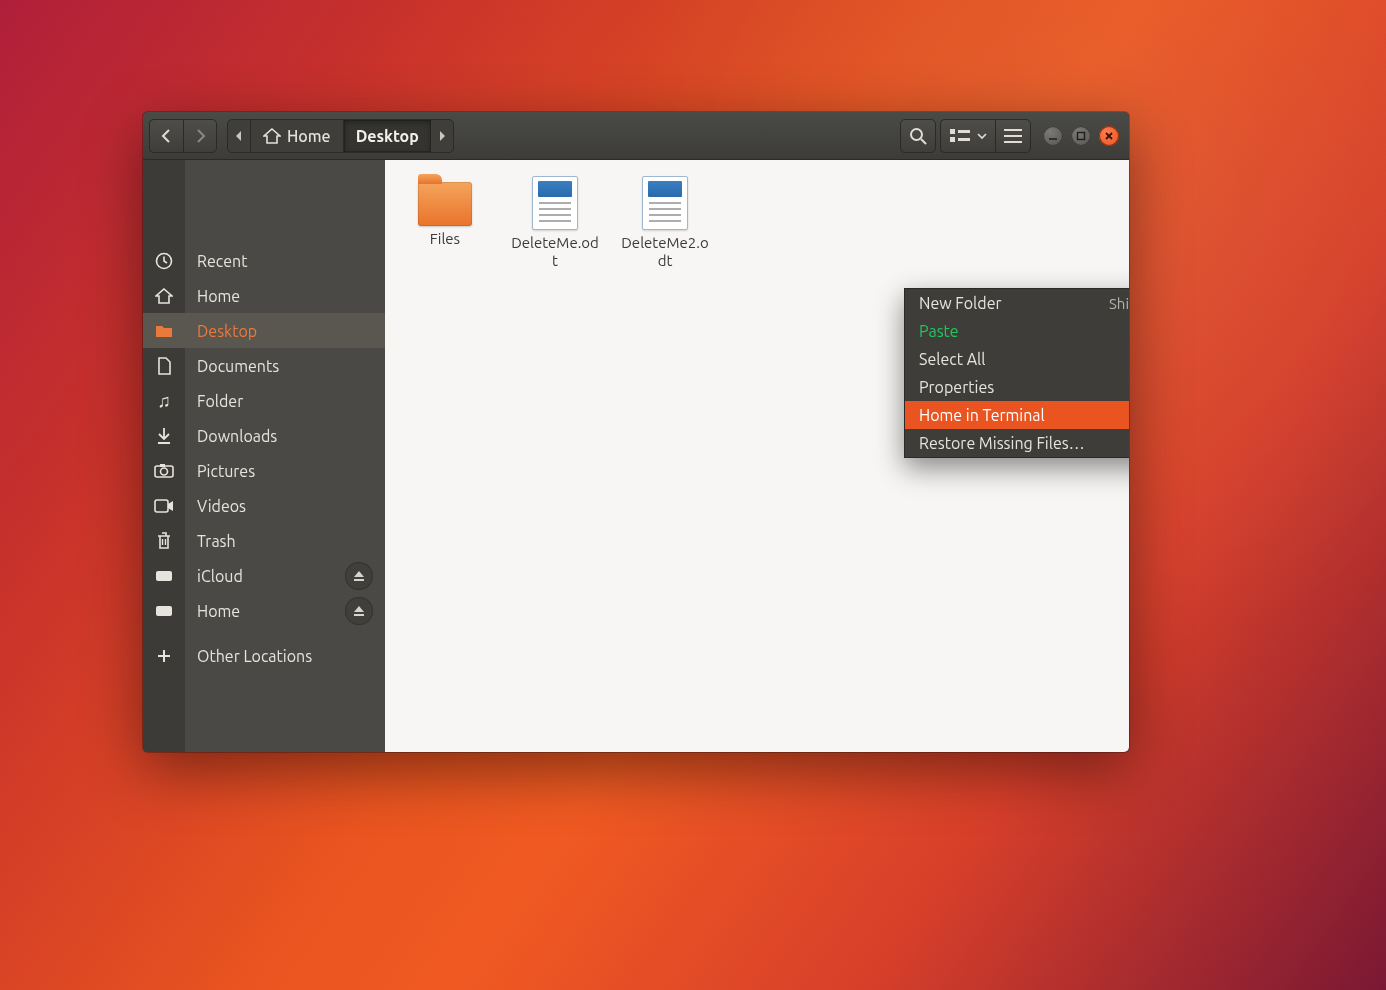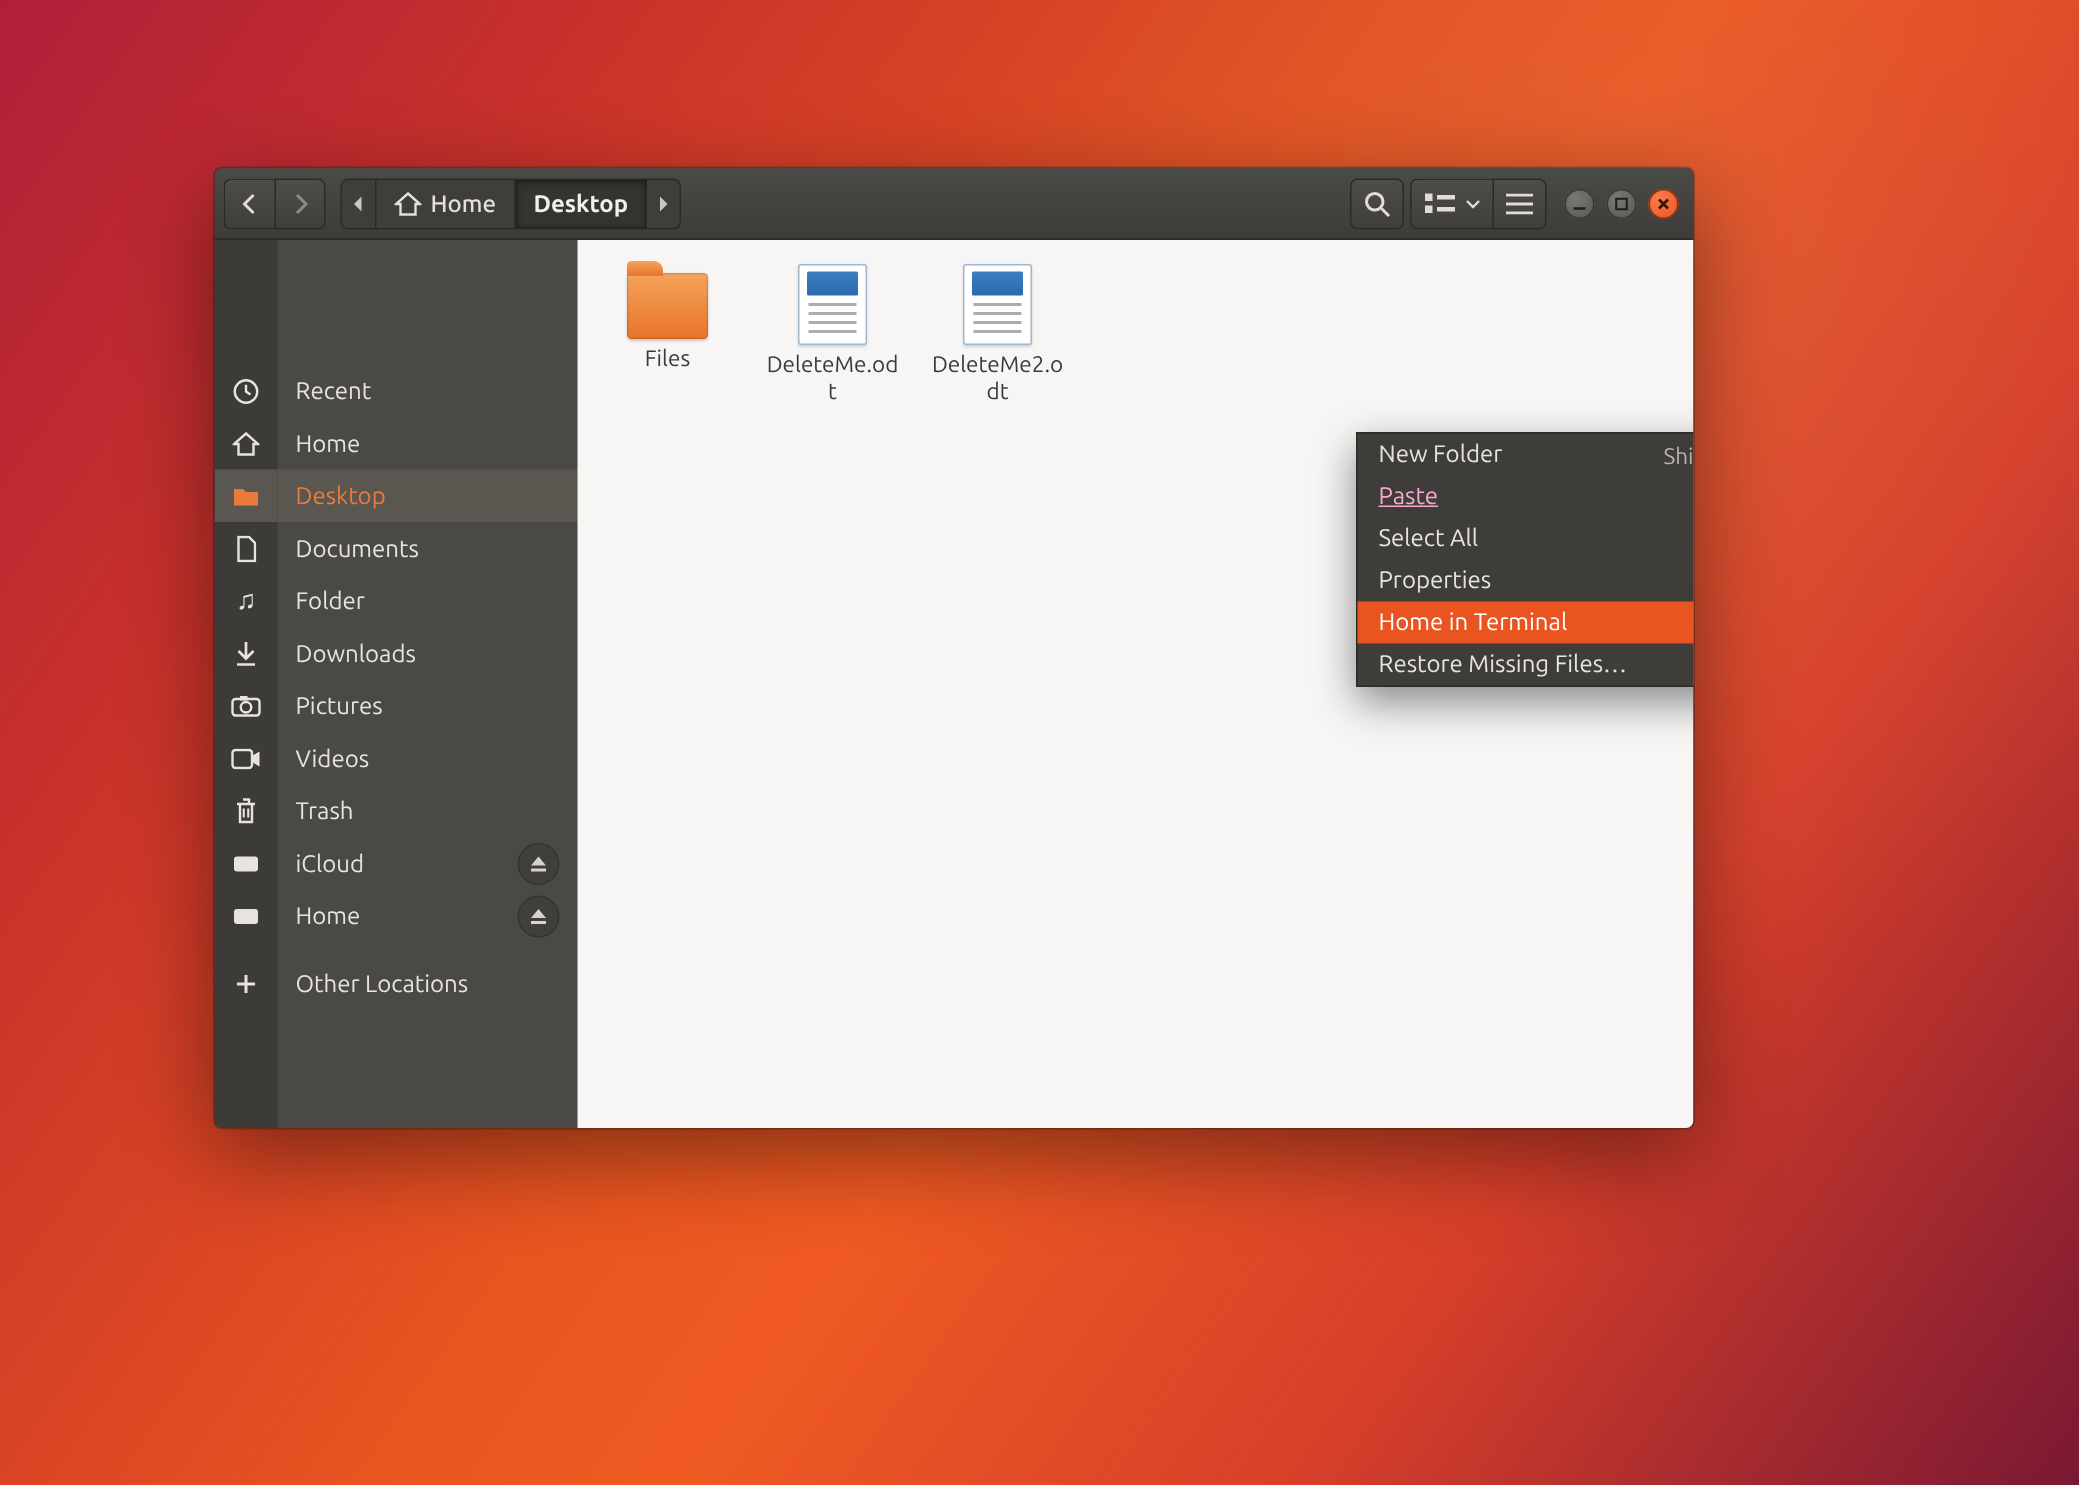--- a/index.html
+++ b/index.html
@@ -211,21 +211,21 @@
     font-size: 16px;
     color: #e6e4dd;
   }
   .cm-item {
     height: 28px;
     display: flex; align-items: center;
     padding: 0 14px;
     justify-content: space-between;
     gap: 12px;
   }
-  .cm-item.disabled { color: #f9a8d4; text-decoration: underline; }
+  .cm-item.disabled { color: #22c55e; }
   .cm-item.highlight { background: #e95420; color: #ffffff; }
   .cm-short { color: #b7b5ae; font-size: 15px; }
 
   
   svg { display: block; }
 </style>
 </head>
 <body>
 
 <div class="wallpaper">

